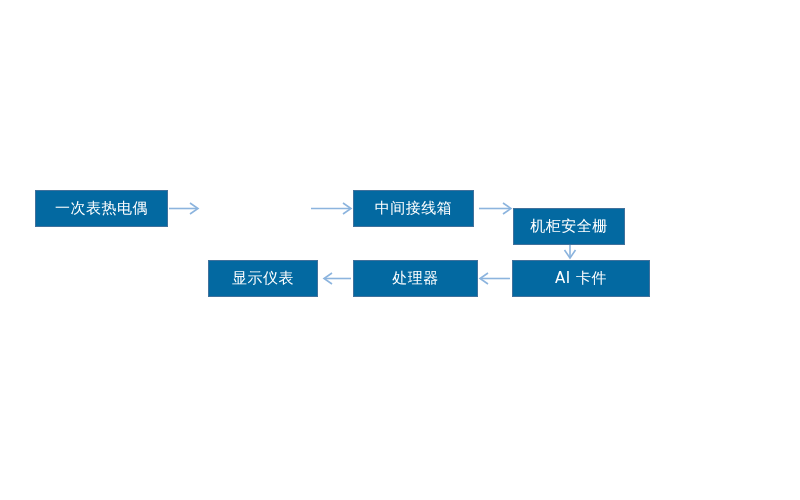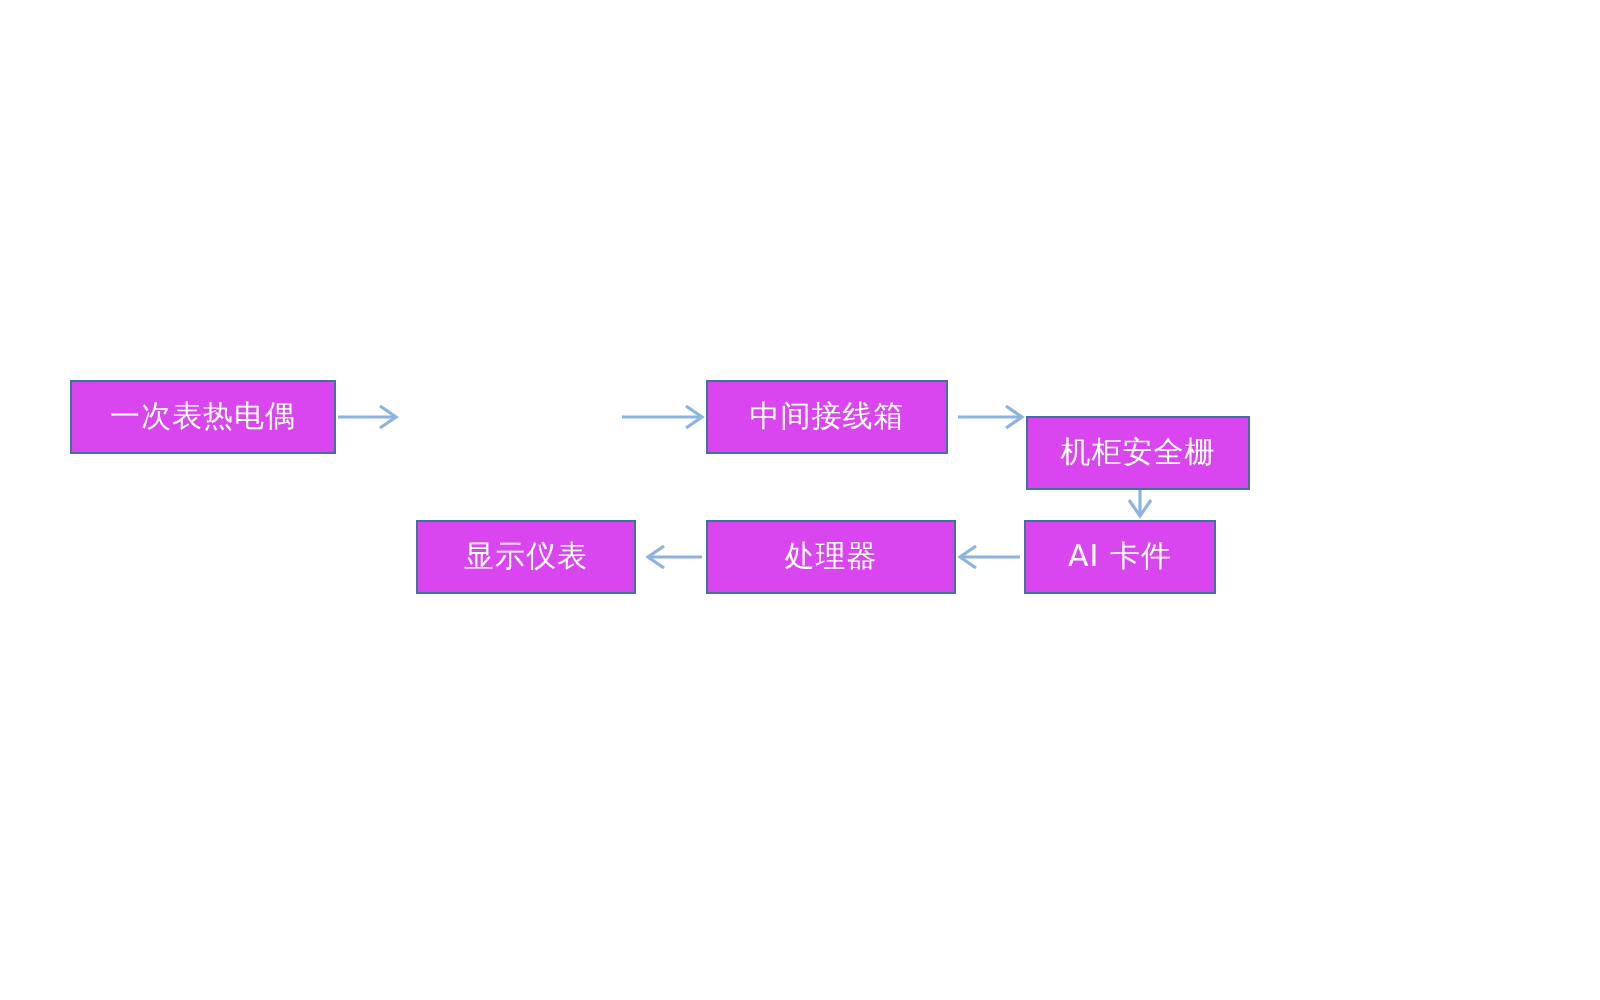--- a/index.html
+++ b/index.html
@@ -19,21 +19,21 @@
     position: absolute;
     left: 0;
     top: 0;
     width: 800px;
     height: 500px;
   }
 
   .node {
     position: absolute;
     box-sizing: border-box;
-    background: #d946ef;
+    background: #0369a1;
     border: 1px solid #41719c;
     display: flex;
     align-items: center;
     justify-content: center;
     color: #ffffff;
     font-size: 15px;
     letter-spacing: 0.5px;
     line-height: 1;
     white-space: nowrap;
     user-select: none;
@@ -110,21 +110,21 @@
 
 
   <div class="node" style="left:353px; top:190px; width:121px; height:37px;">
     <span class="node-label">中间接线箱</span>
   </div>
 
   <div class="node" style="left:513px; top:208px; width:112px; height:37px;">
     <span class="node-label">机柜安全栅</span>
   </div>
 
-  <div class="node" style="left:512px; top:260px; width:96px; height:37px;">
+  <div class="node" style="left:512px; top:260px; width:138px; height:37px;">
     <span class="node-label">AI 卡件</span>
   </div>
 
   <div class="node" style="left:353px; top:260px; width:125px; height:37px;">
     <span class="node-label">处理器</span>
   </div>
 
   <div class="node" style="left:208px; top:260px; width:110px; height:37px;">
     <span class="node-label">显示仪表</span>
   </div>

